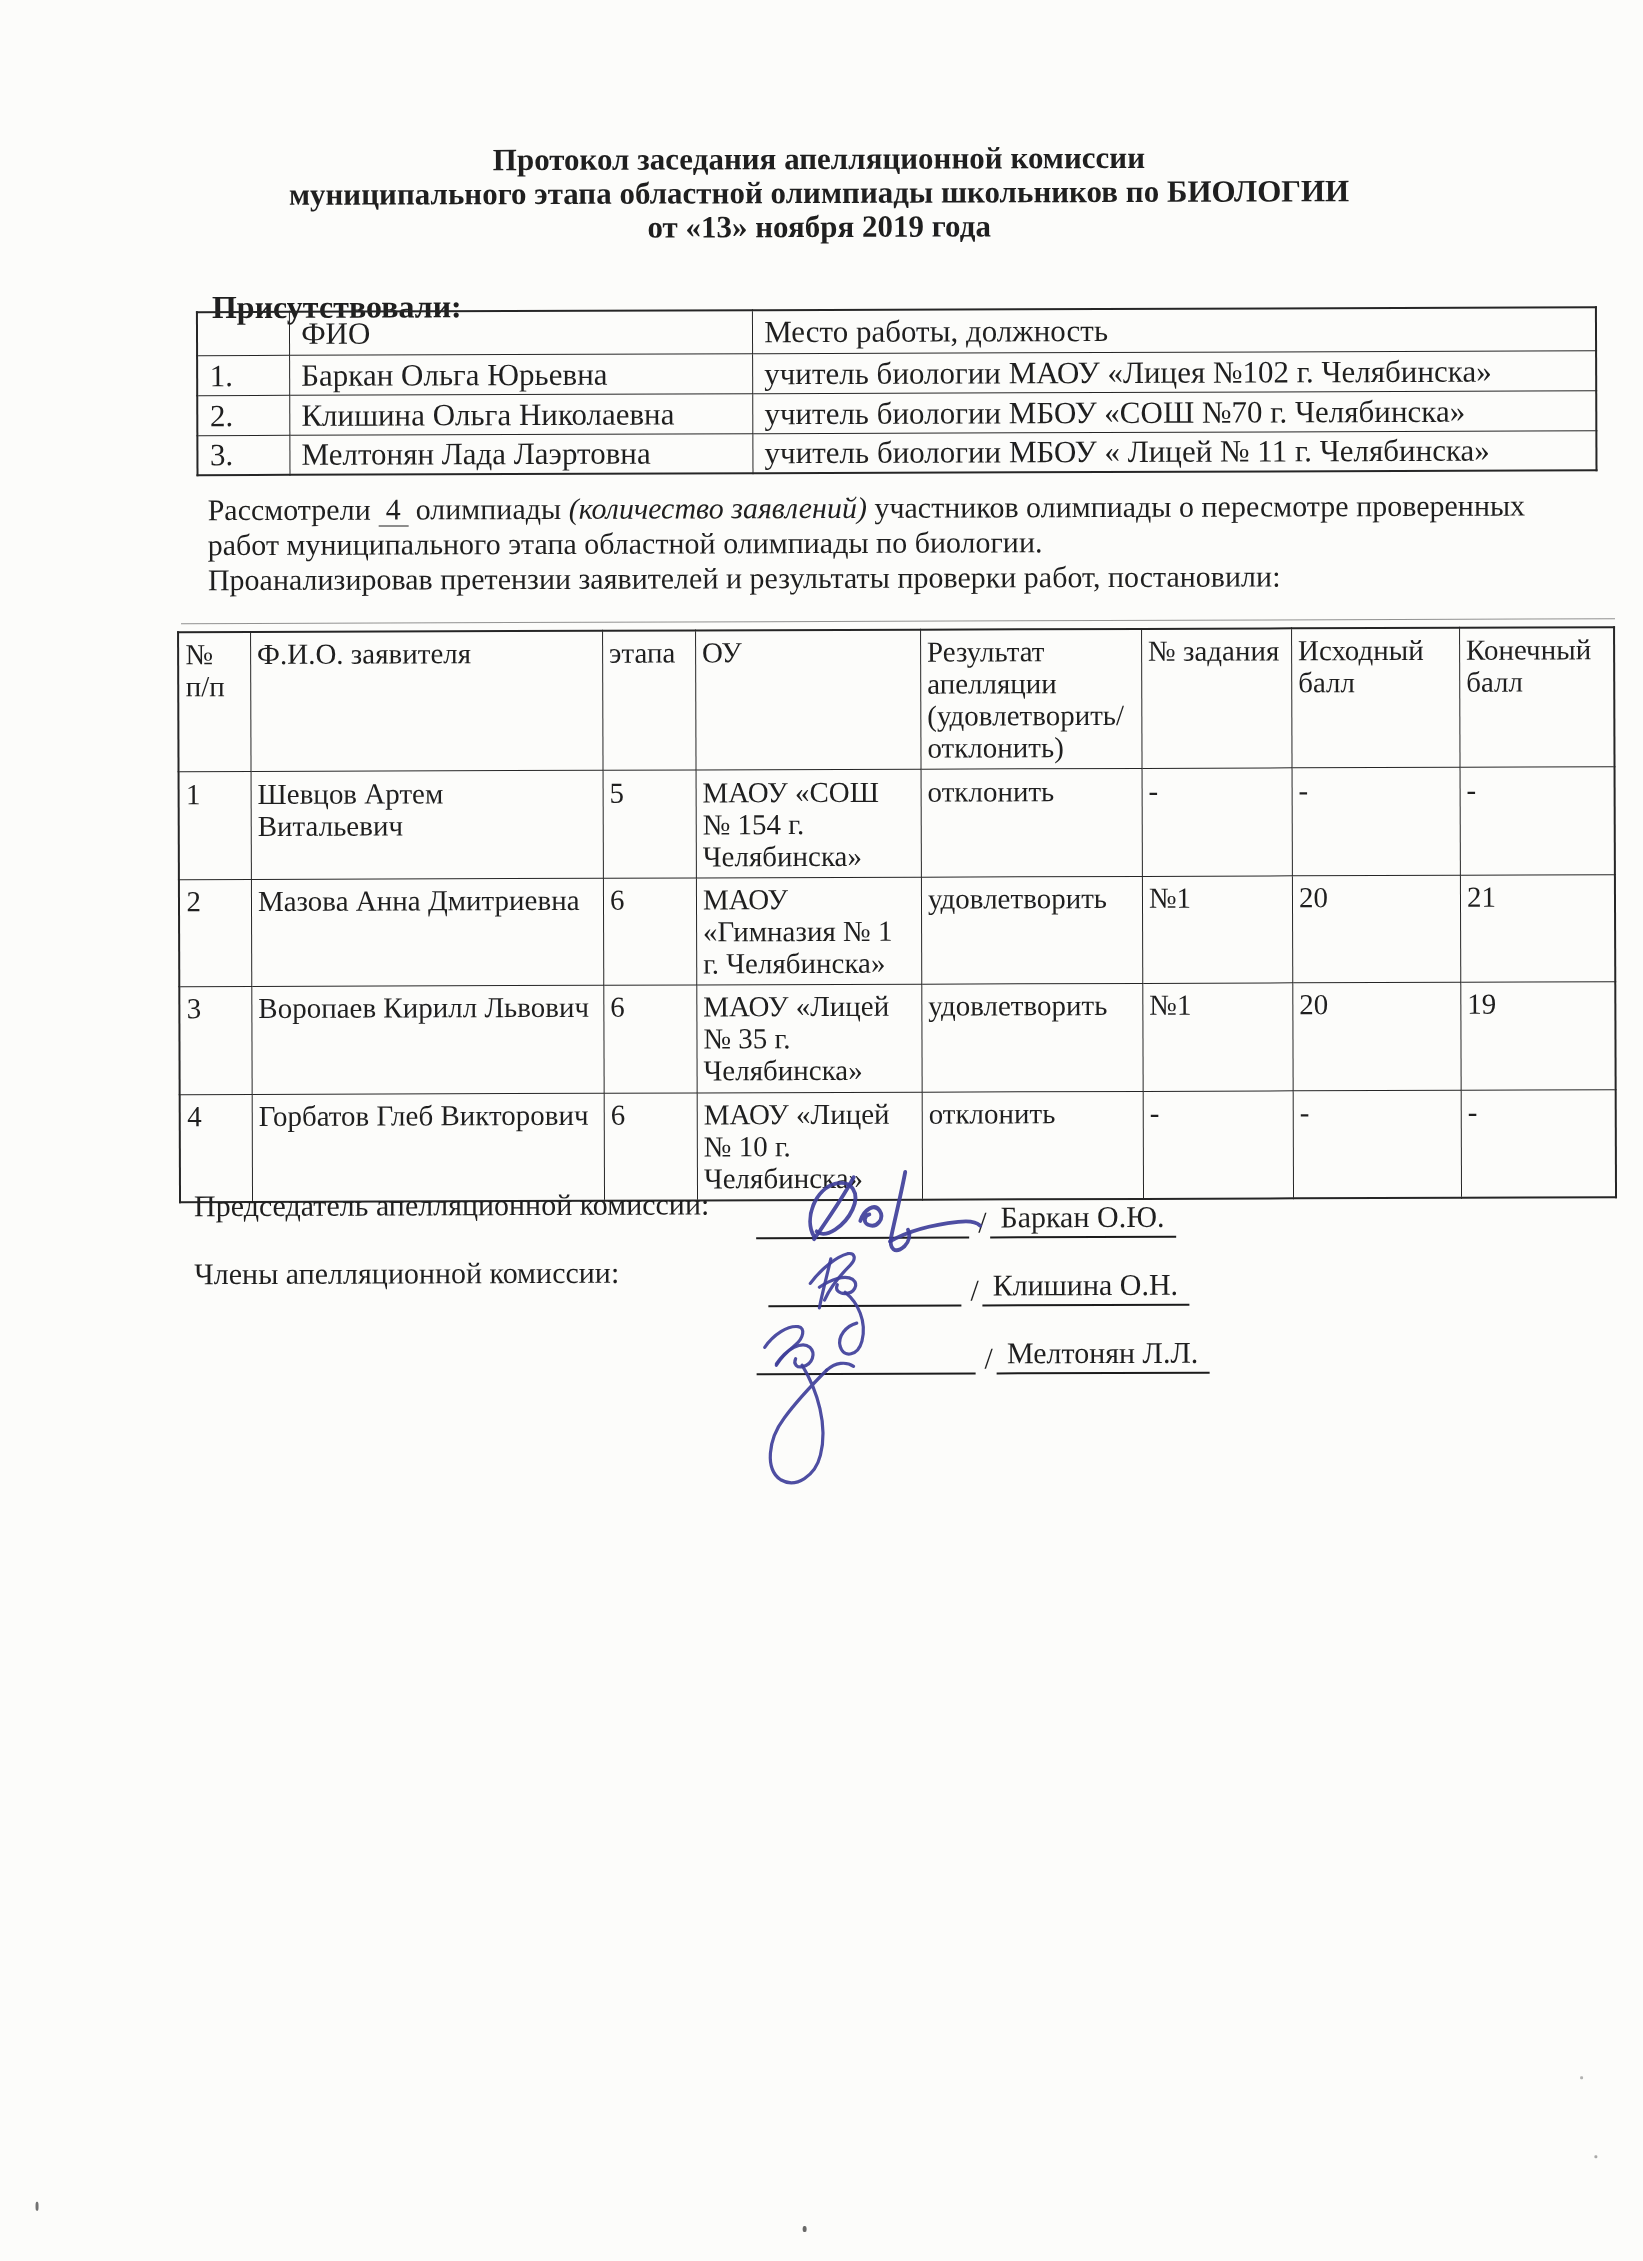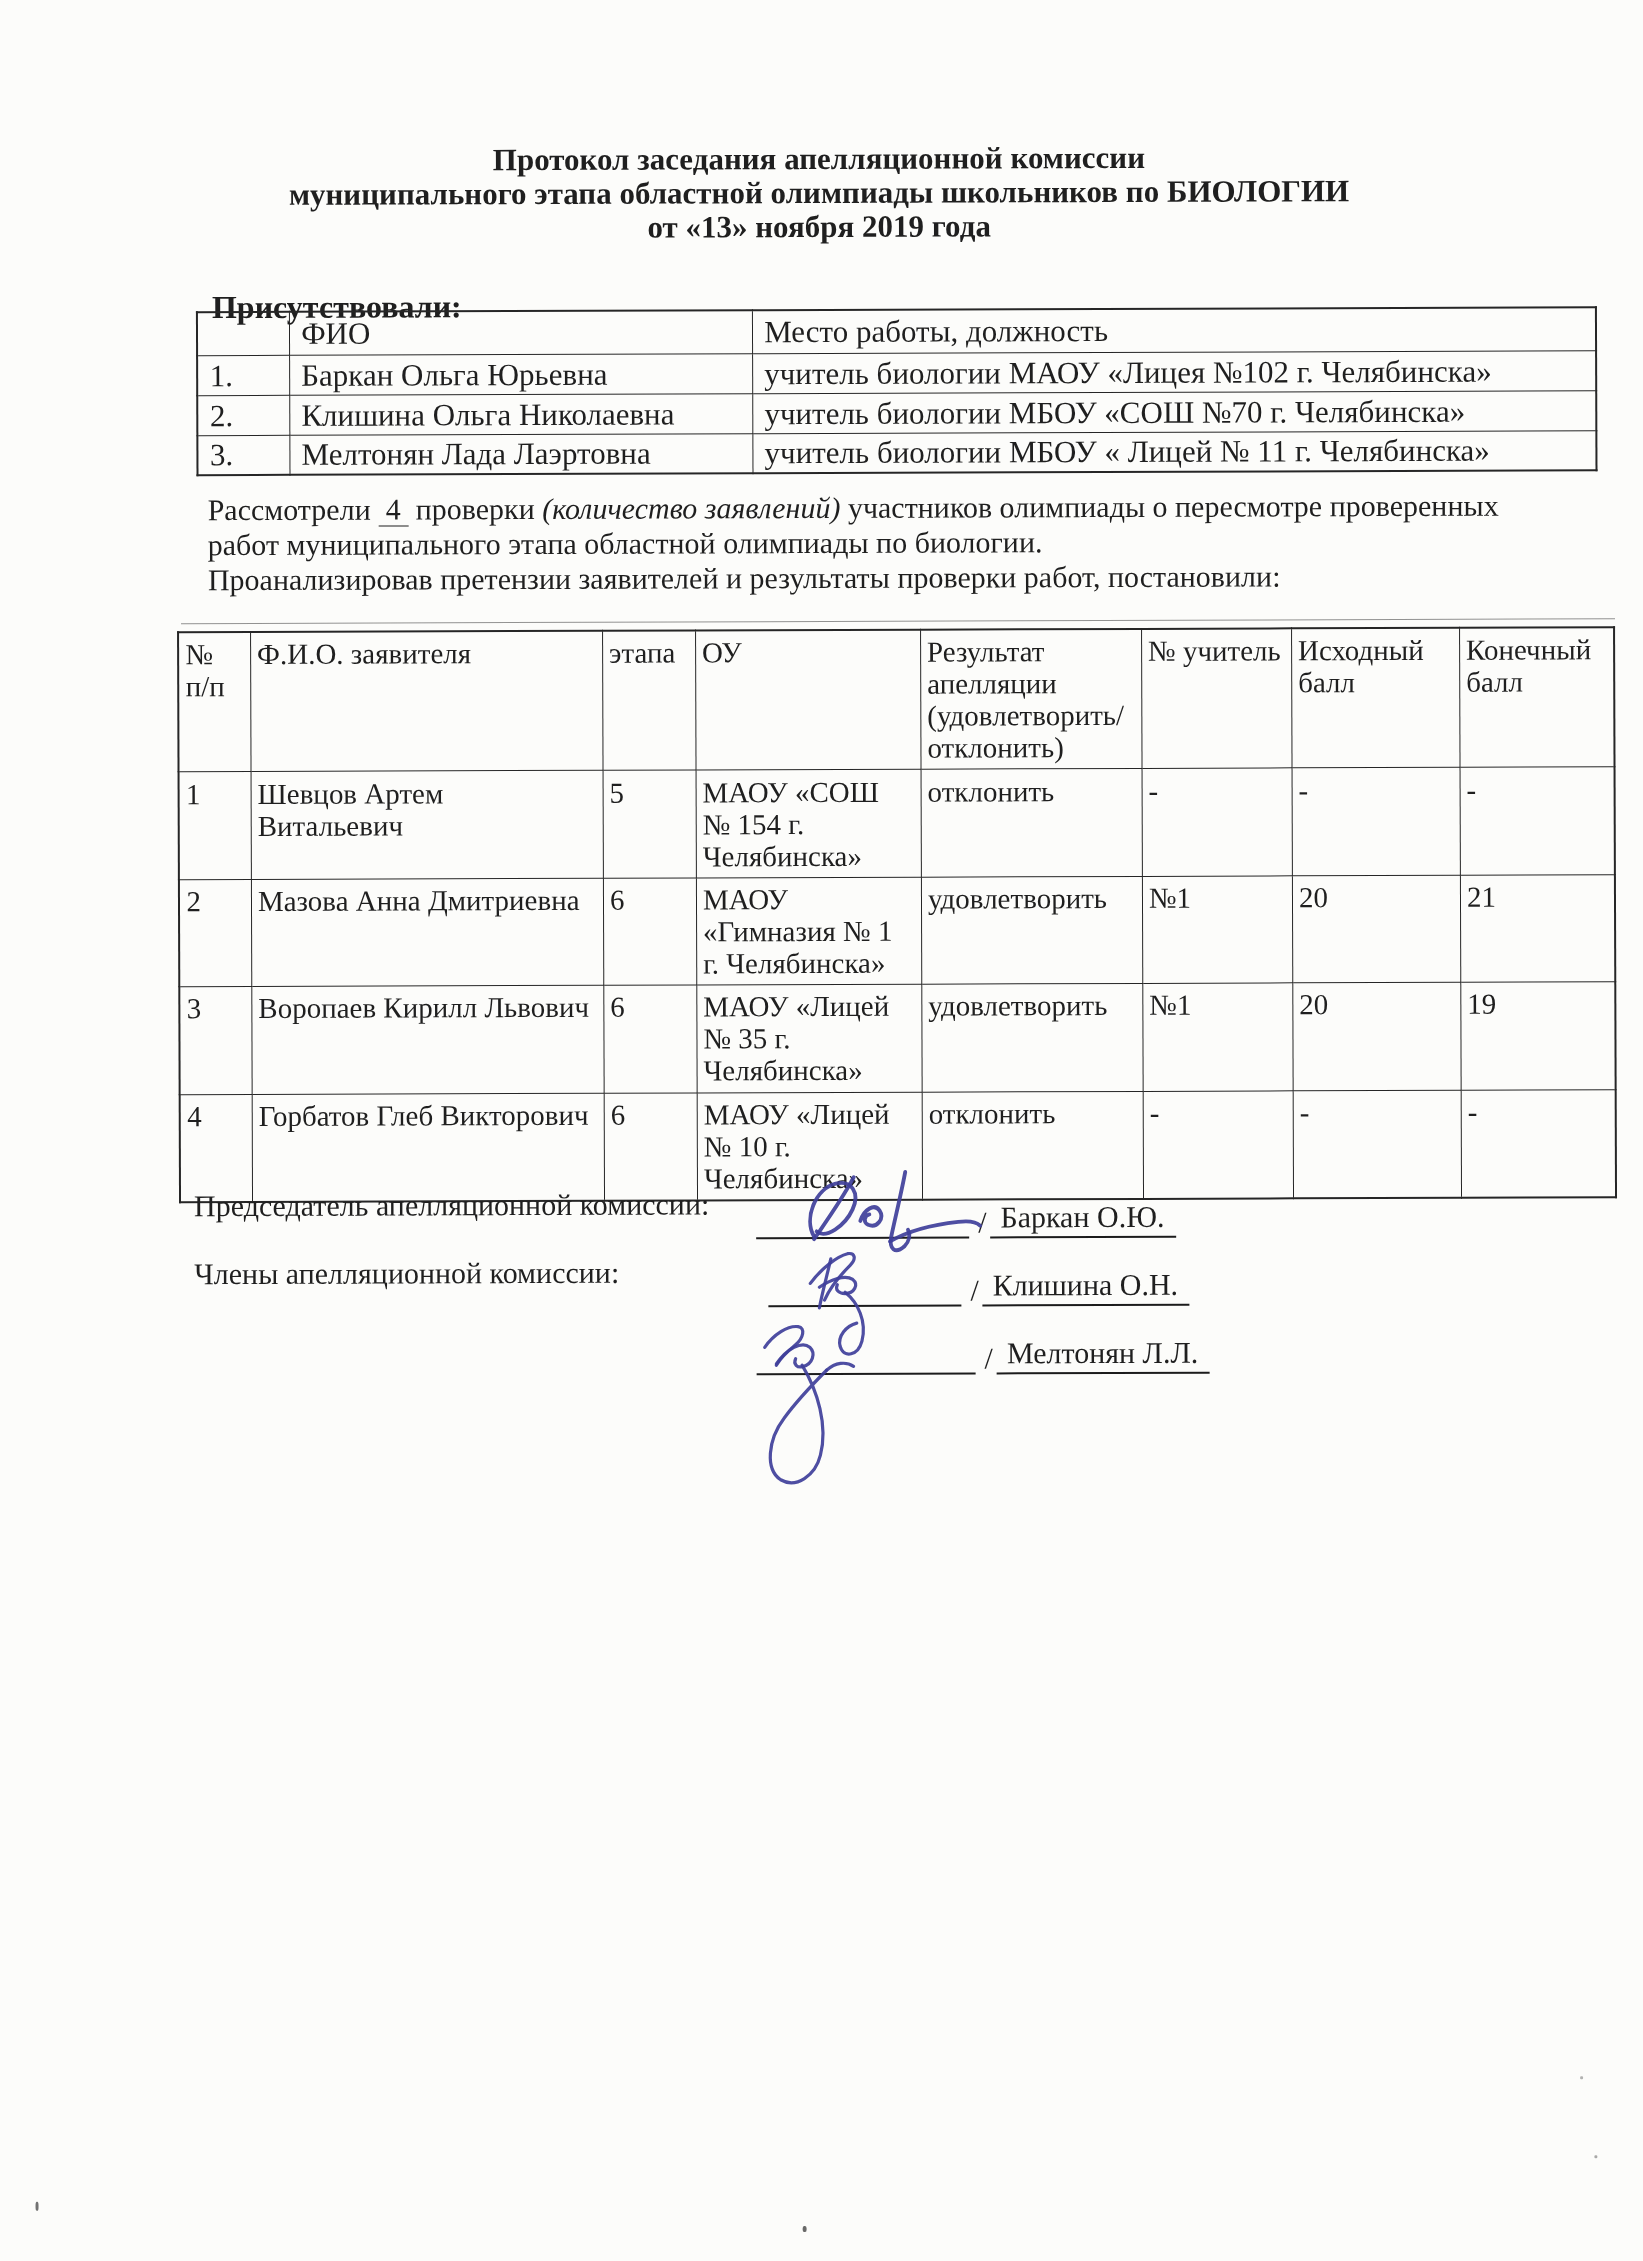--- a/index.html
+++ b/index.html
@@ -112,21 +112,21 @@
         </tr>
         <tr>
           <td>3.</td>
           <td>Мелтонян Лада Лаэртовна</td>
           <td>учитель биологии МБОУ « Лицей № 11 г. Челябинска»</td>
         </tr>
       </tbody>
     </table>
 
     <div class="para">
-      <p><span class="b">Рассмотрели </span><span class="u">&nbsp;4&nbsp;</span><span> проверки </span><span class="i">(количество заявлений)</span><span> участников олимпиады о пересмотре проверенных работ муниципального этапа областной олимпиады по </span><span class="b">биологии</span><span>.</span></p>
+      <p><span class="b">Рассмотрели </span><span class="u">&nbsp;4&nbsp;</span><span> олимпиады </span><span class="i">(количество заявлений)</span><span> участников олимпиады о пересмотре проверенных работ муниципального этапа областной олимпиады по </span><span class="b">биологии</span><span>.</span></p>
       <p><span>Проанализировав претензии заявителей и результаты проверки работ, </span><span class="b">постановили</span><span>:</span></p>
     </div>
 
     <div class="scan-line"></div>
 
     <table class="t2">
       <colgroup>
         <col style="width:72px">
           <col style="width:352px">
           <col style="width:93px">
@@ -140,21 +140,21 @@
         <tr class="hdr">
           <th>№
 п/п</th>
           <th>Ф.И.О. заявителя</th>
           <th>этапа</th>
           <th>ОУ</th>
           <th>Результат
 апелляции
 (удовлетворить/
 отклонить)</th>
-          <th>№ учитель</th>
+          <th>№ задания</th>
           <th>Исходный
 балл</th>
           <th>Конечный
 балл</th>
         </tr>
         <tr class="row">
           <td>1</td>
           <td>Шевцов Артем Витальевич</td>
           <td>5</td>
           <td>МАОУ «СОШ

